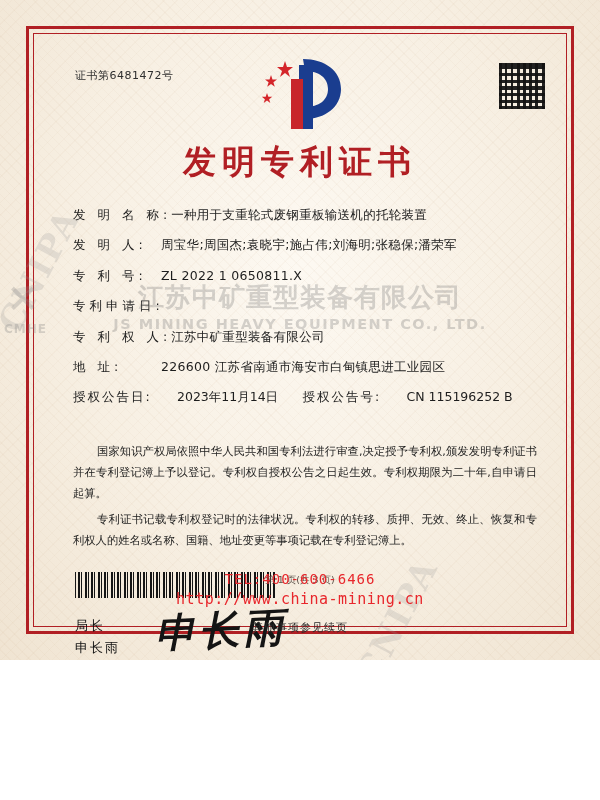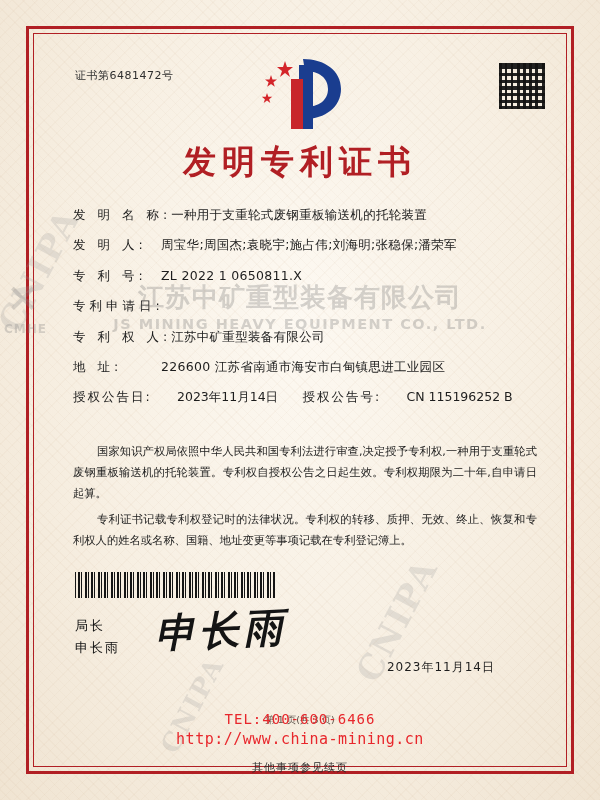--- a/index.html
+++ b/index.html
@@ -10,21 +10,21 @@
     width: 600px;
     height: 800px;
     background: #ffffff;
     font-family: "DejaVu Sans", "Liberation Sans", sans-serif;
     overflow: hidden;
   }
 
   .page {
     position: relative;
     width: 600px;
-    height: 800px;
+    height: 660px;
     background:
       radial-gradient(ellipse at 50% 40%, #fdf9f2 0%, #f7efe2 55%, #f0e4d2 100%);
     overflow: hidden;
   }
 
   
   .texture {
     position: absolute;
     inset: 0;
     background-image:
@@ -366,21 +366,21 @@
         <div class="inline-group">
           <div class="half-lbl">授权公告日:</div>
           <div class="half-val">2023年11月14日</div>
           <div class="half-lbl">授权公告号:</div>
           <div class="half-val">CN 115196252 B</div>
         </div>
       </div>
 
     </div>
 
-    <div class="para p1">国家知识产权局依照中华人民共和国专利法进行审查,决定授予专利权,一种用于支重轮式废钢重板输送机的托轮装置。专利权自授权公告之日起生效。专利权期限为二十年,自申请日起算。</div>
+    <div class="para p1">国家知识产权局依照中华人民共和国专利法进行审查,决定授予专利权,颁发发明专利证书并在专利登记簿上予以登记。专利权自授权公告之日起生效。专利权期限为二十年,自申请日起算。</div>
     <div class="para p2">专利证书记载专利权登记时的法律状况。专利权的转移、质押、无效、终止、恢复和专利权人的姓名或名称、国籍、地址变更等事项记载在专利登记簿上。</div>
 
     <div class="barcode"></div>
 
     <div class="signature-block">
       <div>局长</div>
       <div>申长雨</div>
     </div>
     <div class="sig-script">申长雨</div>
 

